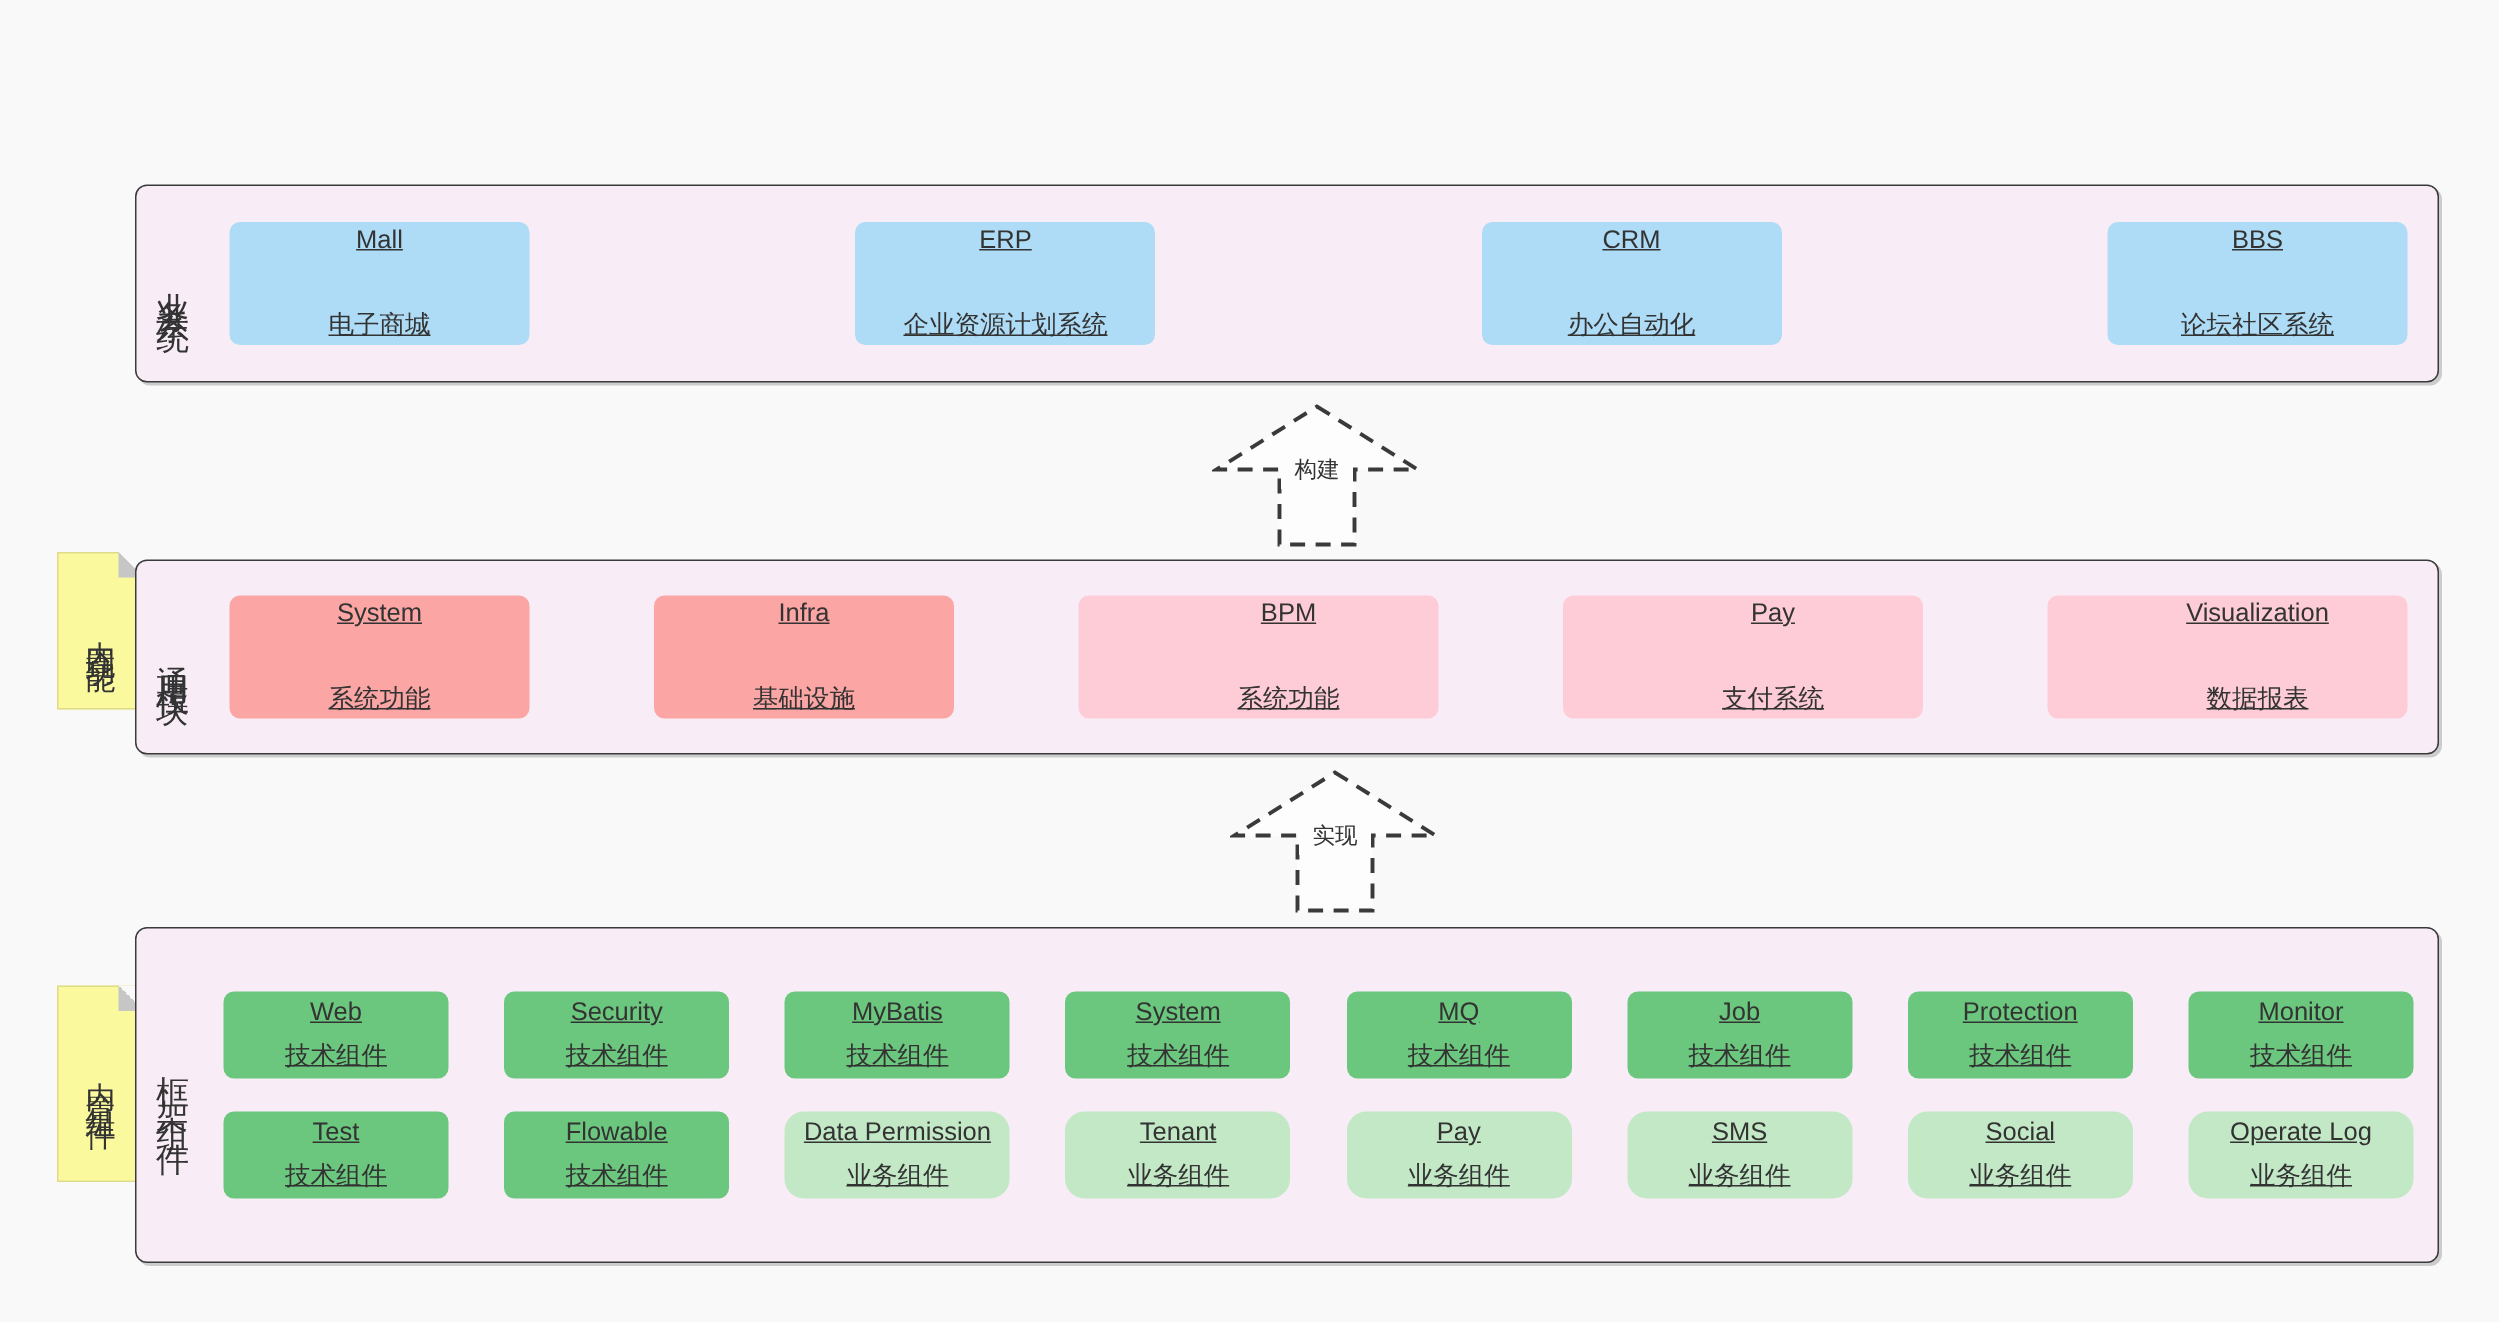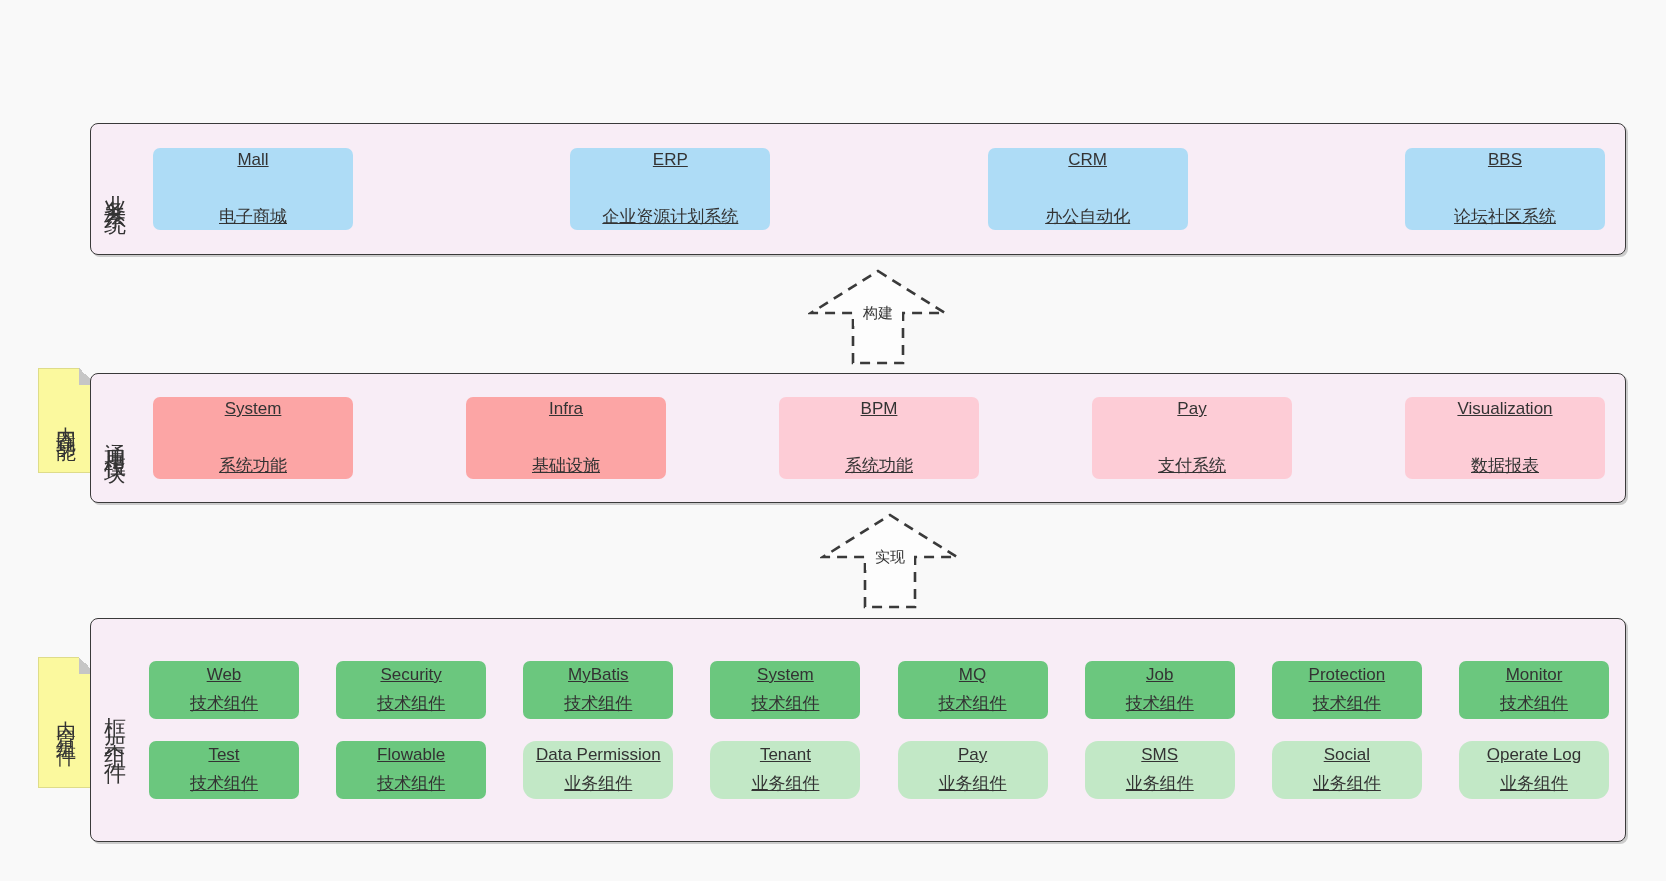--- a/index.html
+++ b/index.html
@@ -38,21 +38,21 @@
   
   .box{
     display:flex;flex-direction:column;align-items:center;justify-content:space-between;
     text-align:center;border-radius:7px;line-height:1.45;text-decoration:underline;
   }
   .box-lg{width:200px;height:82px;}
   .box-sm{width:150px;height:58px;padding:2px 4px;box-sizing:border-box;}
   .box .t1,.box .t2{font-size:17px;color:#333;}
   .blue{background:#aedcf6;}
   .red{background:#fca5a5;}
-  .pink{background:#fdccd6;}
+  .pink{background:#fdccd6;padding-left:40px;}
   .green{background:#6bc77e;}
   .green-light{background:#c2e8c6;border-radius:13px;}
 
   
   .note{
     position:absolute;left:38px;width:58px;background:#fbf99e;
     border:1px solid #dedc8a;box-sizing:border-box;z-index:0;
     display:flex;align-items:center;justify-content:center;
     writing-mode:vertical-lr;text-orientation:upright;
     font-size:20px;color:#333;white-space:nowrap;

